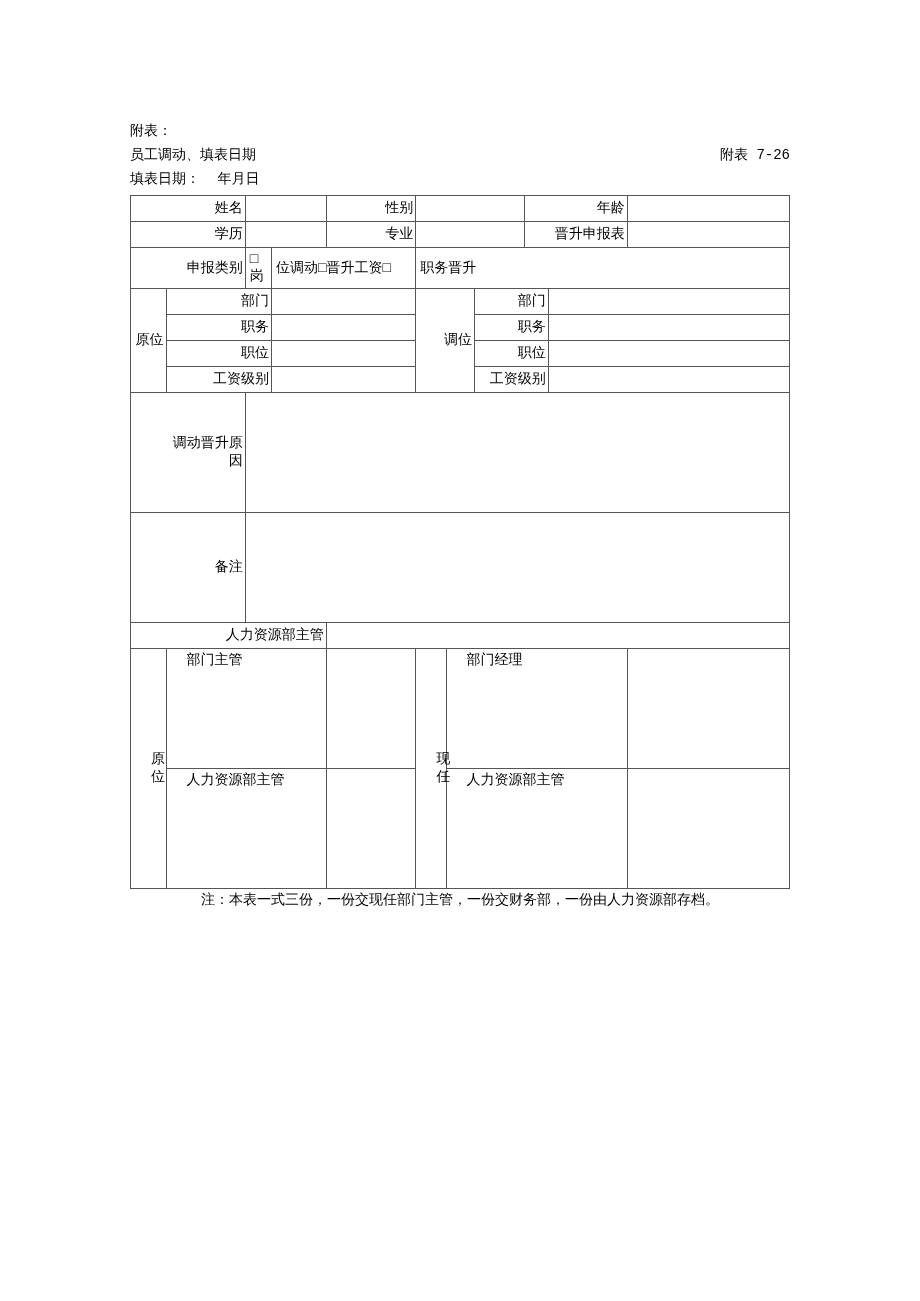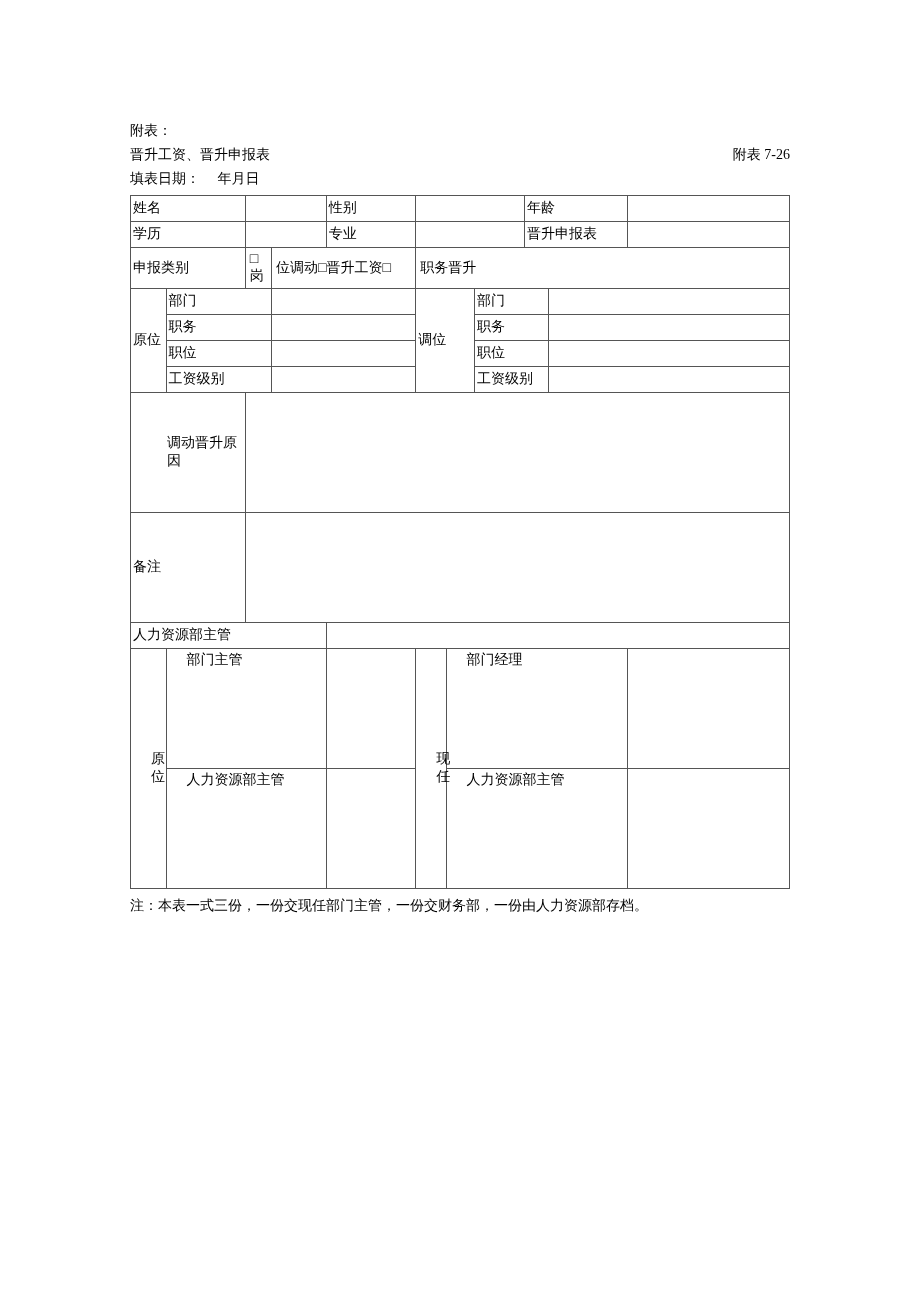--- a/index.html
+++ b/index.html
@@ -22,31 +22,32 @@
     }
     .title-row {
       display: flex;
       margin-bottom: 4px;
     }
     .title-left {
       flex: 1;
     }
     .title-right {
       padding-left: 90px;
+      font-family: Liberation Mono, monospace;
     }
     table {
       border-collapse: collapse;
       width: 100%;
       table-layout: fixed;
     }
     td {
       border: 1px solid #555;
       padding: 3px 2px;
       vertical-align: middle;
-      text-align: left;
+      text-align: right;
       height: 26px;
       font-size: 14px;
     }
     td.left-align {
       text-align: left;
       padding-left: 4px;
     }
     .tall {
       height: 120px;
       padding-left: 36px;
@@ -58,30 +59,30 @@
       height: 120px;
       vertical-align: top;
       text-align: left;
       padding: 2px 20px;
     }
     .sig-label {
       vertical-align: middle !important;
       text-align: center !important;
     }
     .footer {
-      margin-top: 6px;
       line-height: 1.6;
+      text-align: center;
     }
   </style>
 </head>
 <body>
 
 <div class="header-line">附表：</div>
 <div class="title-row">
-  <div class="title-left">晋升工资、晋升申报表</div>
+  <div class="title-left">员工调动、填表日期</div>
   <div class="title-right">附表 7-26</div>
 </div>
 <div class="header-line">
   <span>填表日期：</span>&nbsp;&nbsp;&nbsp;&nbsp;
   <span>年月日</span>
 </div>
 
 <table>
   <colgroup>
     <col style="width:5.4%">

